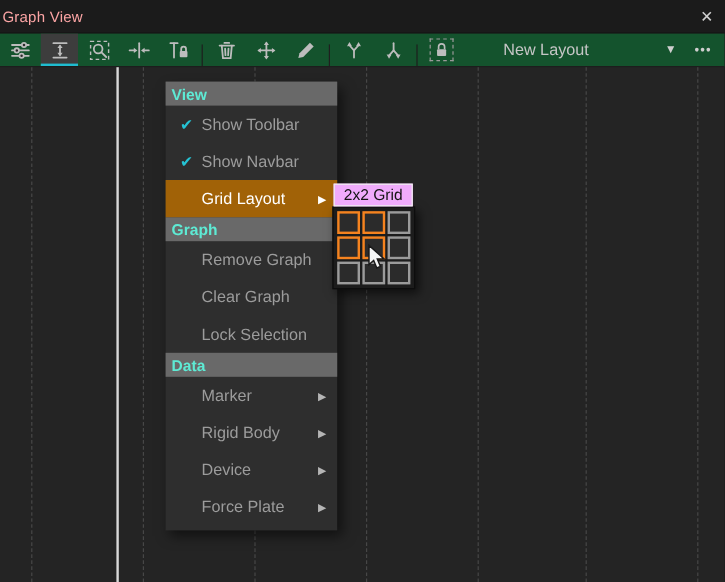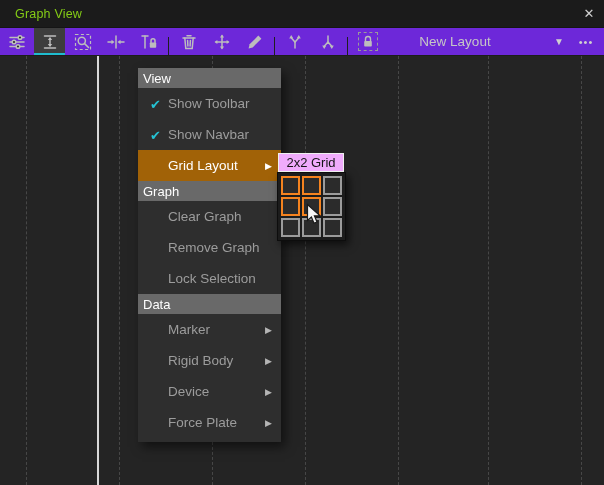--- a/index.html
+++ b/index.html
@@ -6,28 +6,28 @@
   #app{
     position:relative;width:604px;height:485px;overflow:hidden;
     background:#242424;font-family:"Liberation Sans",sans-serif;
     -webkit-font-smoothing:antialiased;user-select:none;
   }
   
   .titlebar{
     position:absolute;left:0;top:0;width:604px;height:28px;background:#1b1b1b;
     display:flex;align-items:center;border-bottom:1px solid #151515;box-sizing:border-box;
   }
-  .titlebar .title{color:#84cc16;font-size:12.5px;padding-left:15px;letter-spacing:.2px;}
+  .titlebar .title{color:#fca5a5;font-size:12.5px;padding-left:2px;letter-spacing:.2px;}
   .titlebar .close{
     margin-left:auto;color:#cfcfcf;font-size:13px;width:30px;height:28px;
     display:flex;align-items:center;justify-content:center;cursor:default;
   }
   
   .toolbar{
-    position:absolute;left:0;top:28px;width:604px;height:28px;background:#6d28d9;
+    position:absolute;left:0;top:28px;width:604px;height:28px;background:#14532d;
     display:flex;align-items:flex-end;border-bottom:1px solid #1d1d1d;box-sizing:border-box;
   }
   .tbtn{
     width:31px;height:27px;display:flex;align-items:center;justify-content:center;
     position:relative;margin:0 1px;flex:0 0 auto;
   }
   .tbtn svg{display:block;}
   .tbtn.active{background:#3d3d3d;}
   .tbtn.active::after{
     content:"";position:absolute;left:0;right:0;bottom:0;height:2px;background:#1fbccf;
@@ -50,22 +50,22 @@
   
   .graph{position:absolute;left:0;top:56px;width:604px;height:429px;background:#242424;}
   .vdash{position:absolute;top:0;bottom:0;width:0;border-left:1px dashed #474747;}
   .vaxis{position:absolute;top:0;bottom:0;left:97px;width:2px;background:#d8d8d8;}
   
   .ctxmenu{
     position:absolute;left:138px;top:68px;width:143px;background:#2e2e2e;
     box-shadow:4px 5px 10px rgba(0,0,0,.55);z-index:5;padding-bottom:4px;box-sizing:border-box;
   }
   .ctx-header{
-    height:20px;background:#696969;color:#ffffff;font-size:13px;
-    display:flex;align-items:center;padding-left:5px;margin-top:0;
+    height:20px;background:#696969;color:#5eead4;font-size:13px;
+    display:flex;align-items:center;padding-left:5px;margin-top:0;font-weight:bold;
   }
   .ctx-header.gap{margin-top:0;}
   .ctx-item{
     height:31px;display:flex;align-items:center;position:relative;
     color:#9c9c9c;font-size:13.5px;padding-left:30px;box-sizing:border-box;
   }
   .ctx-item .check{
     position:absolute;left:12px;color:#25c3d4;font-size:13px;top:50%;transform:translateY(-50%);
   }
   .ctx-item .sub-arrow{
@@ -243,24 +243,24 @@
       <span class="check">✔</span>
       <span>Show Navbar</span>
     </div>
     <div class="ctx-item highlight">
       <span>Grid Layout</span>
       <span class="sub-arrow">▶</span>
     </div>
 
     <div class="ctx-header gap">Graph</div>
     <div class="ctx-item">
+      <span>Remove Graph</span>
+    </div>
+    <div class="ctx-item">
       <span>Clear Graph</span>
-    </div>
-    <div class="ctx-item">
-      <span>Remove Graph</span>
     </div>
     <div class="ctx-item">
       <span>Lock Selection</span>
     </div>
 
     <div class="ctx-header gap">Data</div>
     <div class="ctx-item">
       <span>Marker</span>
       <span class="sub-arrow">▶</span>
     </div>

